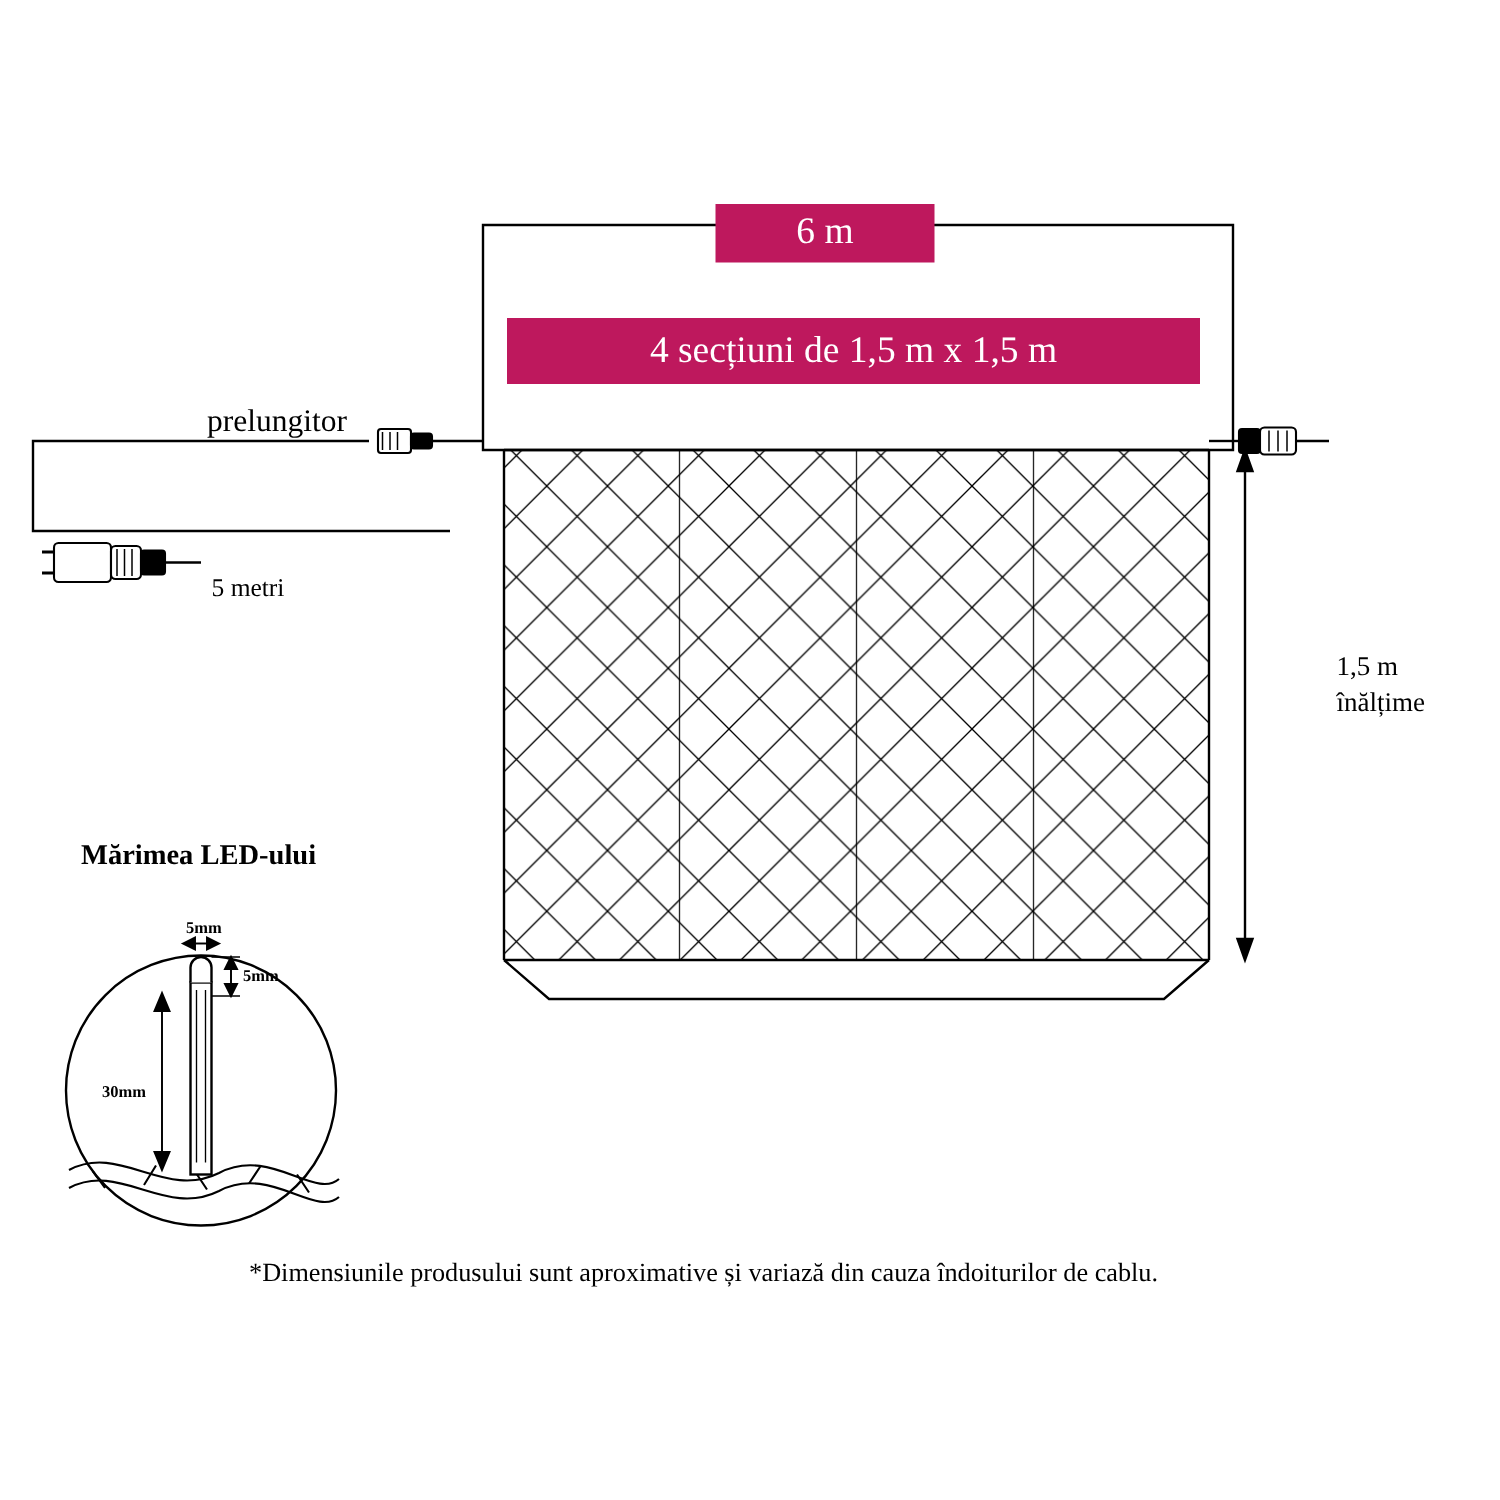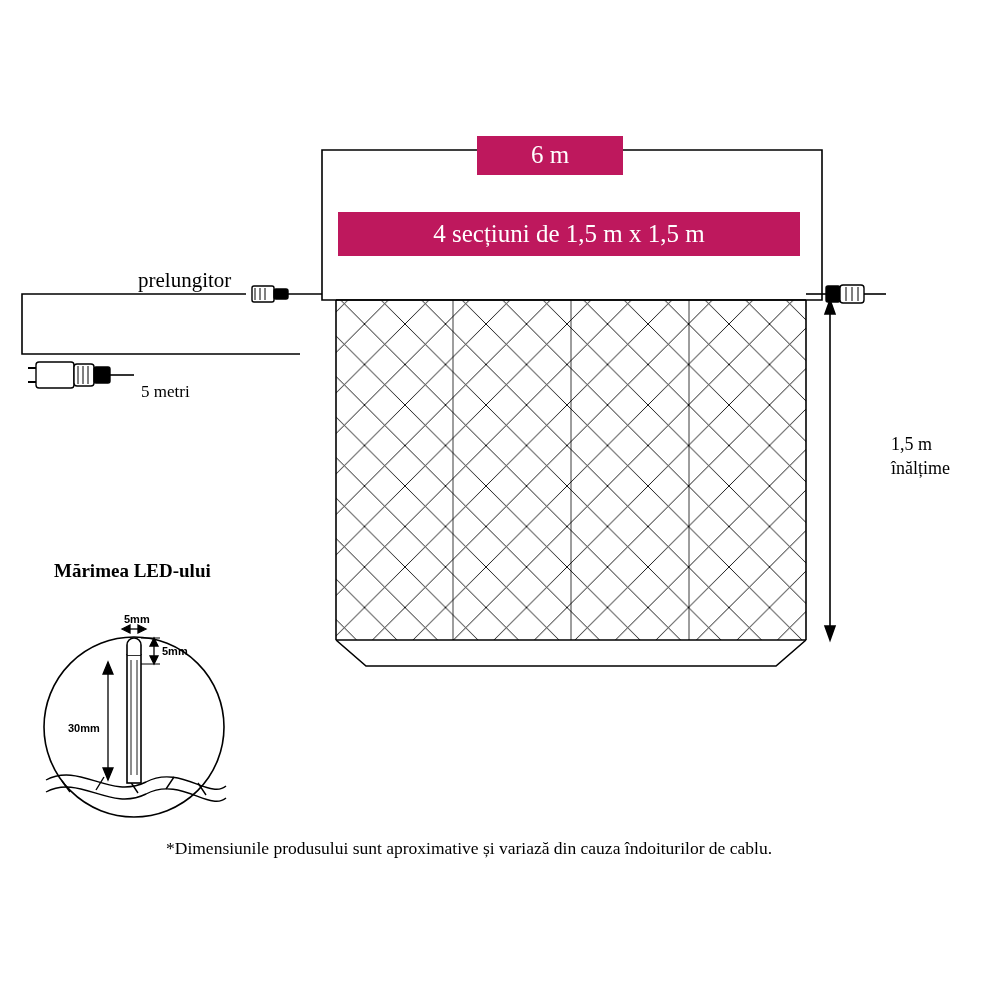--- a/index.html
+++ b/index.html
@@ -94,21 +94,21 @@
     font-weight: bold;
   }
   #lbl-footnote {
     left: 166px; top: 838px;
     font-size: 17.5px;
     font-weight: normal;
   }
   .dim {
     position: absolute;
     color: #000000;
-    font-family: Liberation Sans, sans-serif;
+    font-family: Liberation Serif, serif;
     font-size: 11px;
     font-weight: bold;
   }
   #dim-5mm-top { left: 124px; top: 613px; }
   #dim-5mm-right { left: 162px; top: 645px; }
   #dim-30mm { left: 68px; top: 722px; }
 </style>
 </head>
 <body>
 

